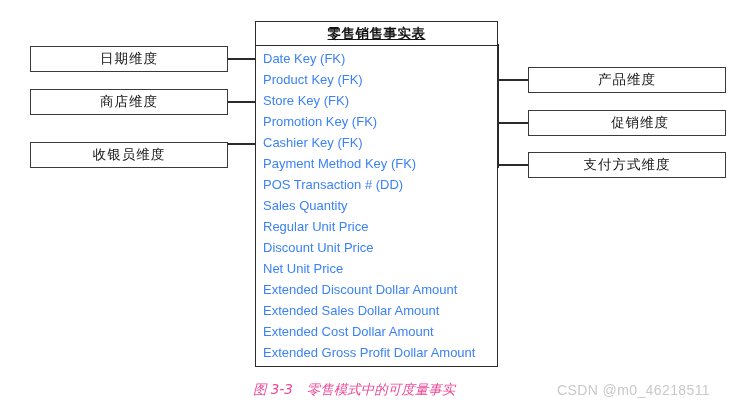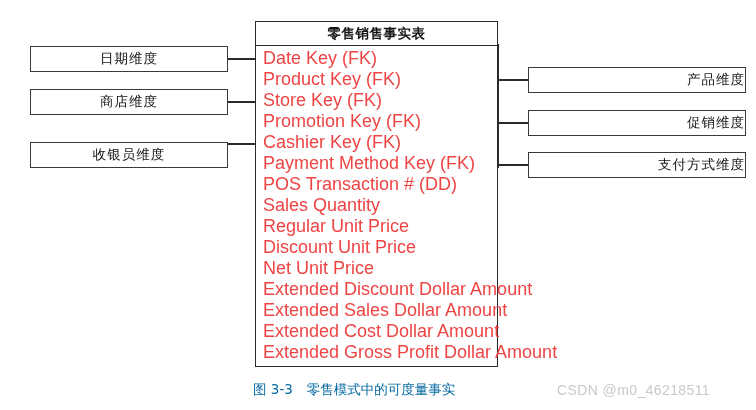--- a/index.html
+++ b/index.html
@@ -37,51 +37,52 @@
   .fact-title {
     text-align: center;
     font-weight: bold;
     font-size: 13.5px;
     line-height: 23px;
     height: 23px;
     letter-spacing: 0.5px;
     border-bottom: 1.6px solid #2b2b2b;
     color: #141414;
     font-family: "DejaVu Sans", "Liberation Sans", sans-serif;
+    text-decoration: underline;
   }
   .fact-fields {
     padding: 2px 0 3px 0;
   }
   .fact-field {
-    font-size: 18px;
+    font-size: 13px;
     line-height: 21px;
     height: 21px;
     padding-left: 7px;
     white-space: nowrap;
-    color: #ef4444;
+    color: #3b82f6;
   }
 
   
   .dim-box {
     position: absolute;
     height: 26px;
     border: 1.5px solid #3a3a3a;
     background: #ffffff;
     box-sizing: border-box;
     display: flex;
     align-items: center;
     justify-content: center;
     font-size: 13.5px;
     font-weight: normal;
     letter-spacing: 1px;
     color: #141414;
     font-family: "DejaVu Sans", "Liberation Sans", sans-serif;
   }
   .dim-left  { left: 30px;  width: 198px; }
-  .dim-right { left: 528px; width: 218px; justify-content: flex-end; }
+  .dim-right { left: 528px; width: 198px; }
 
   .dim-left-1  { top: 46px;  }
   .dim-left-2  { top: 89px;  }
   .dim-left-3  { top: 142px; }
 
   .dim-right-1 { top: 67px;  }
   .dim-right-2 { top: 110px; padding-left: 26px; }
   .dim-right-3 { top: 152px; }
 
   
@@ -100,23 +101,24 @@
   .rh1 { left: 497px; top: 79px;  width: 32px; }
   .rh2 { left: 497px; top: 122px; width: 32px; }
   .rh3 { left: 497px; top: 164px; width: 32px; }
 
   
   .caption {
     position: absolute;
     left: 253px;
     top: 381px;
     font-size: 13.5px;
-    color: #0369a1;
+    color: #ec4899;
     white-space: nowrap;
     font-family: "DejaVu Sans", "Liberation Sans", sans-serif;
+    font-style: italic;
   }
   .caption .cap-num { margin-right: 14px; }
 
   
   .watermark {
     position: absolute;
     left: 557px;
     top: 382px;
     font-size: 14px;
     color: #c9c9c9;

